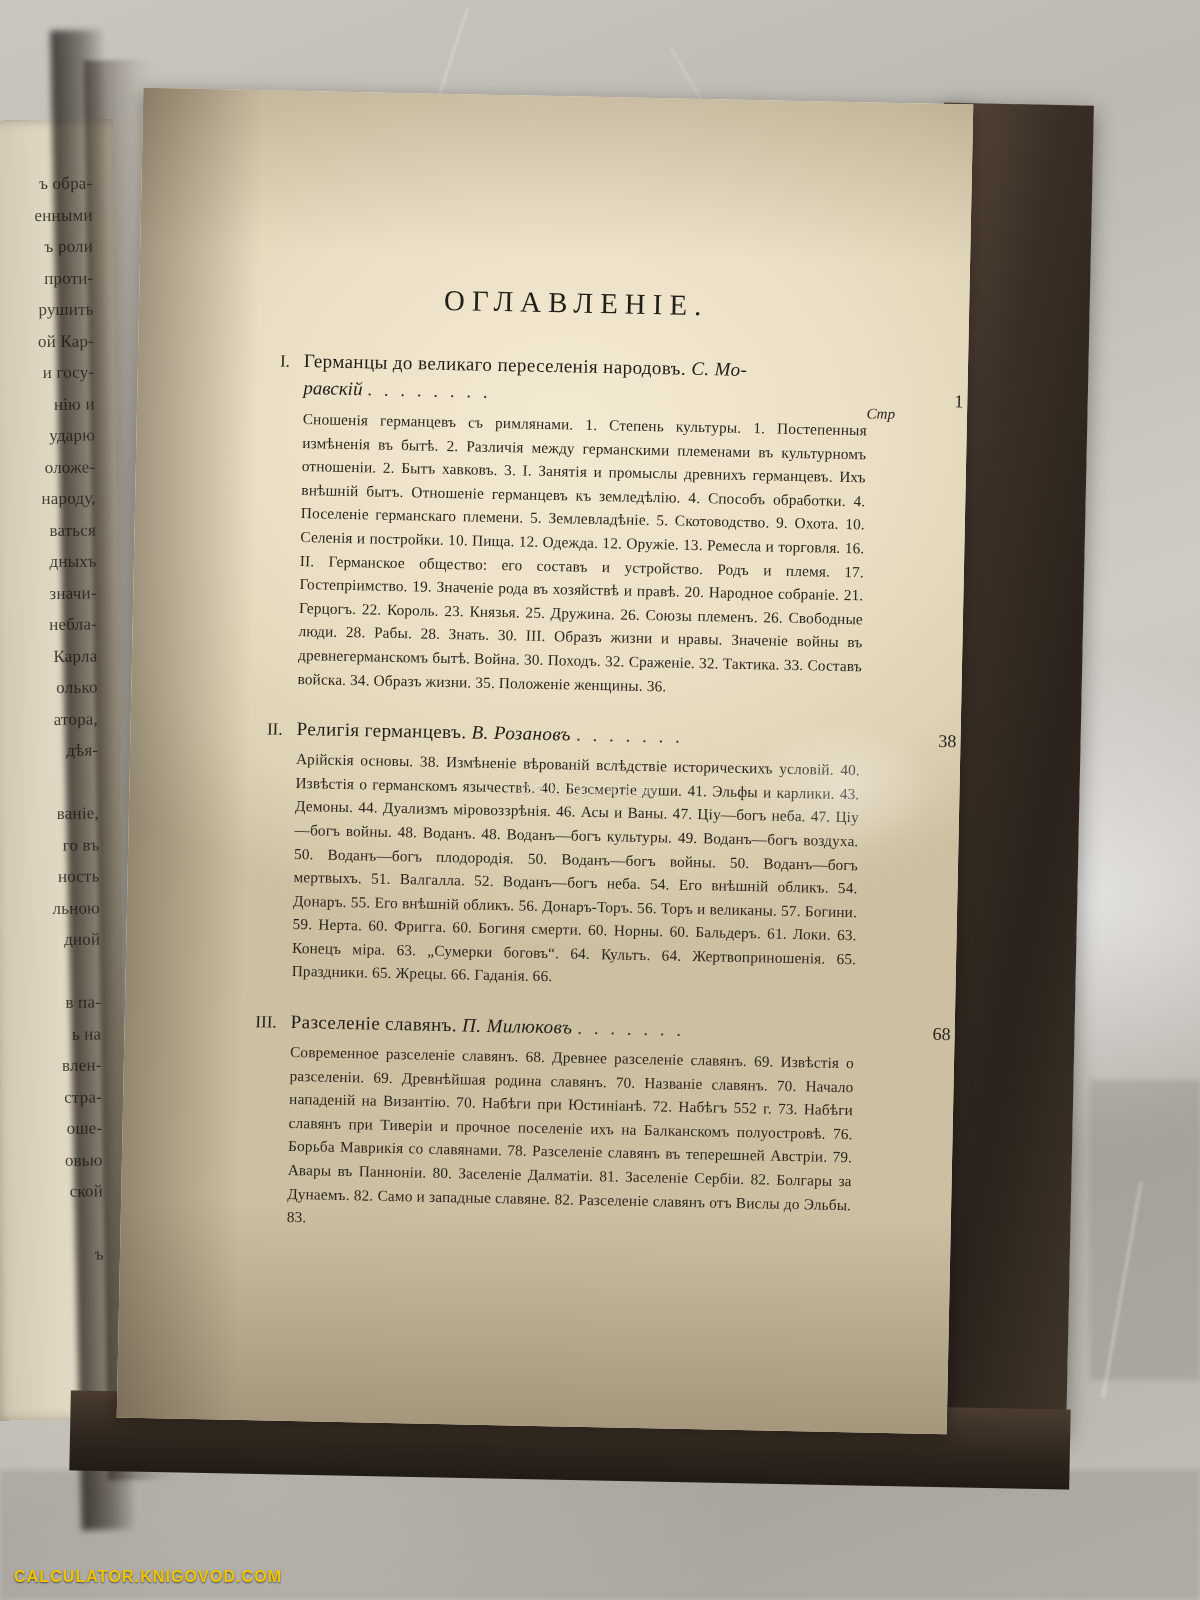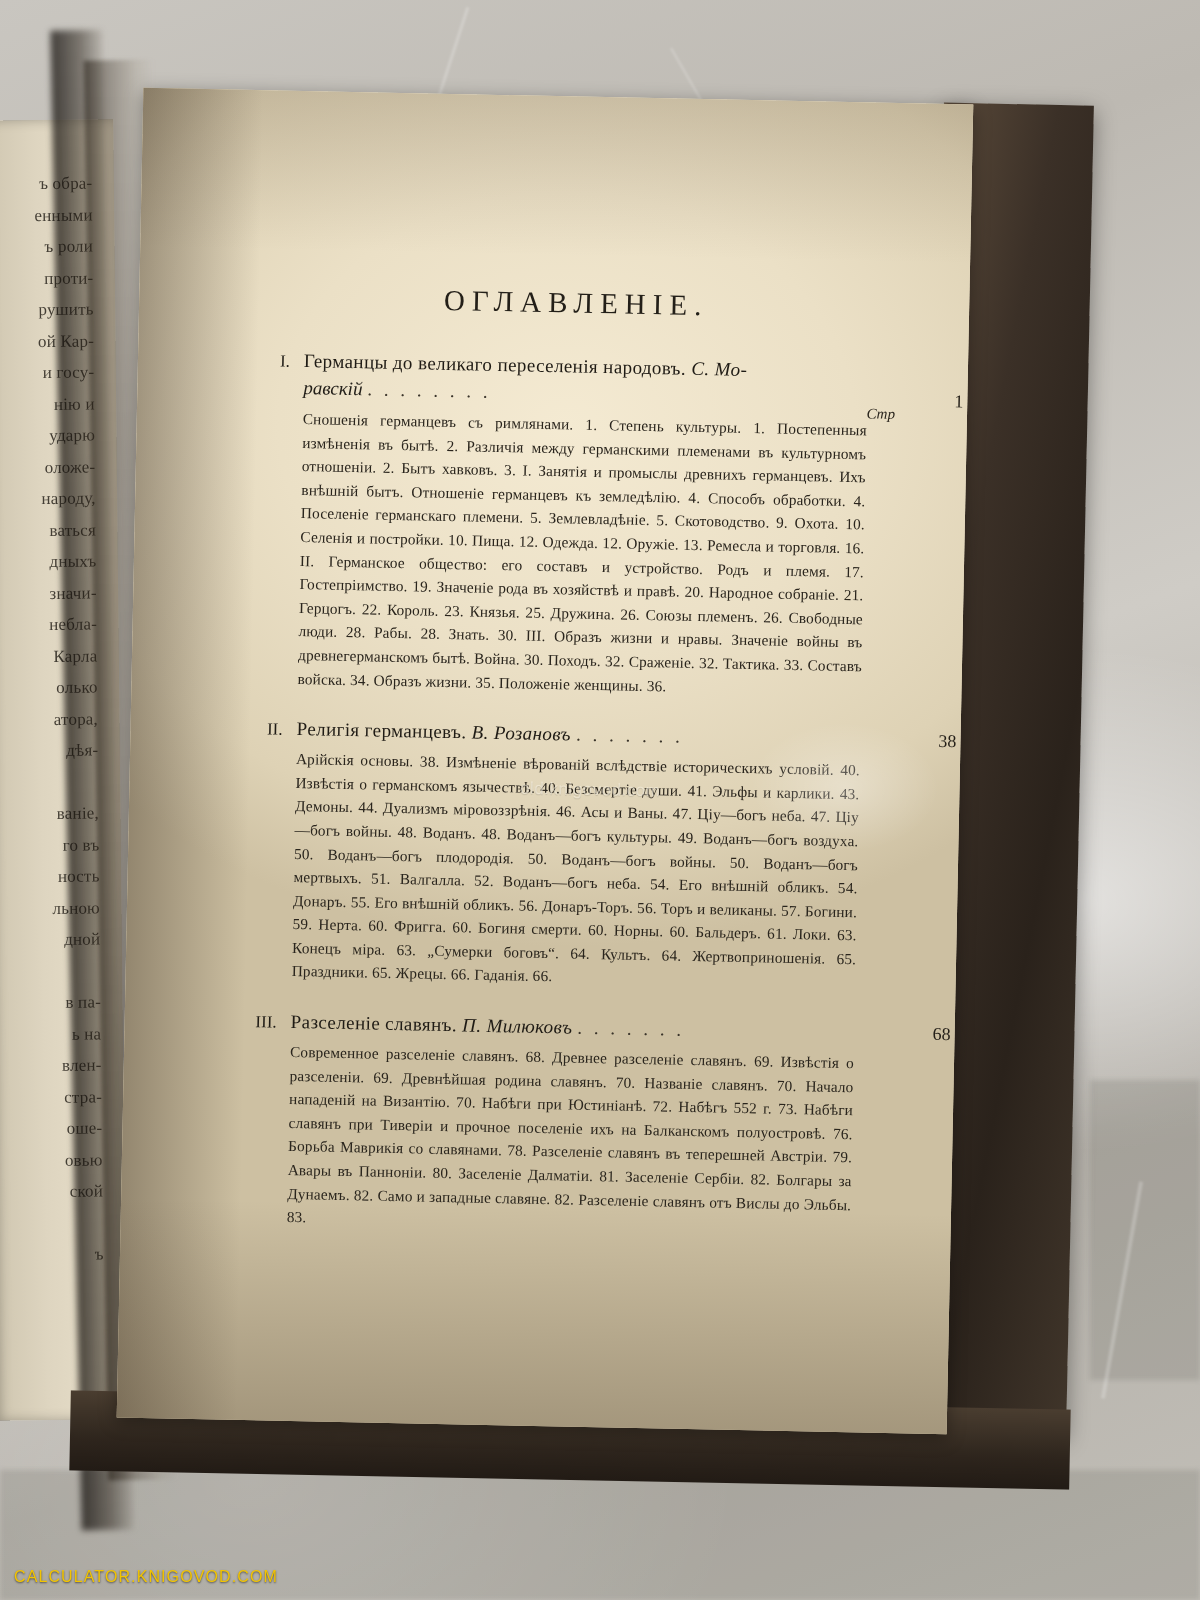--- a/index.html
+++ b/index.html
@@ -234,21 +234,21 @@
     text-shadow: 0 1px 1px rgba(0,0,0,0.12);
   }
   #wm-bottom {
     position: absolute;
     left: 14px;
     bottom: 14px;
     color: #f2c400;
     font-family: "Liberation Sans", sans-serif;
     font-size: 16px;
     letter-spacing: 1.1px;
-    font-weight: 400;
+    font-weight: 700;
     text-shadow: 0 1px 2px rgba(0,0,0,0.6);
     margin-top: 43px;
   }
 </style>
 </head>
 <body>
 
 <div id="photo">
   <div class="marble-vein" style="left:420px;top:0px;width:3px;height:300px;transform:rotate(18deg);"></div>
   <div class="marble-vein" style="left:700px;top:40px;width:2px;height:120px;transform:rotate(-30deg);"></div>

